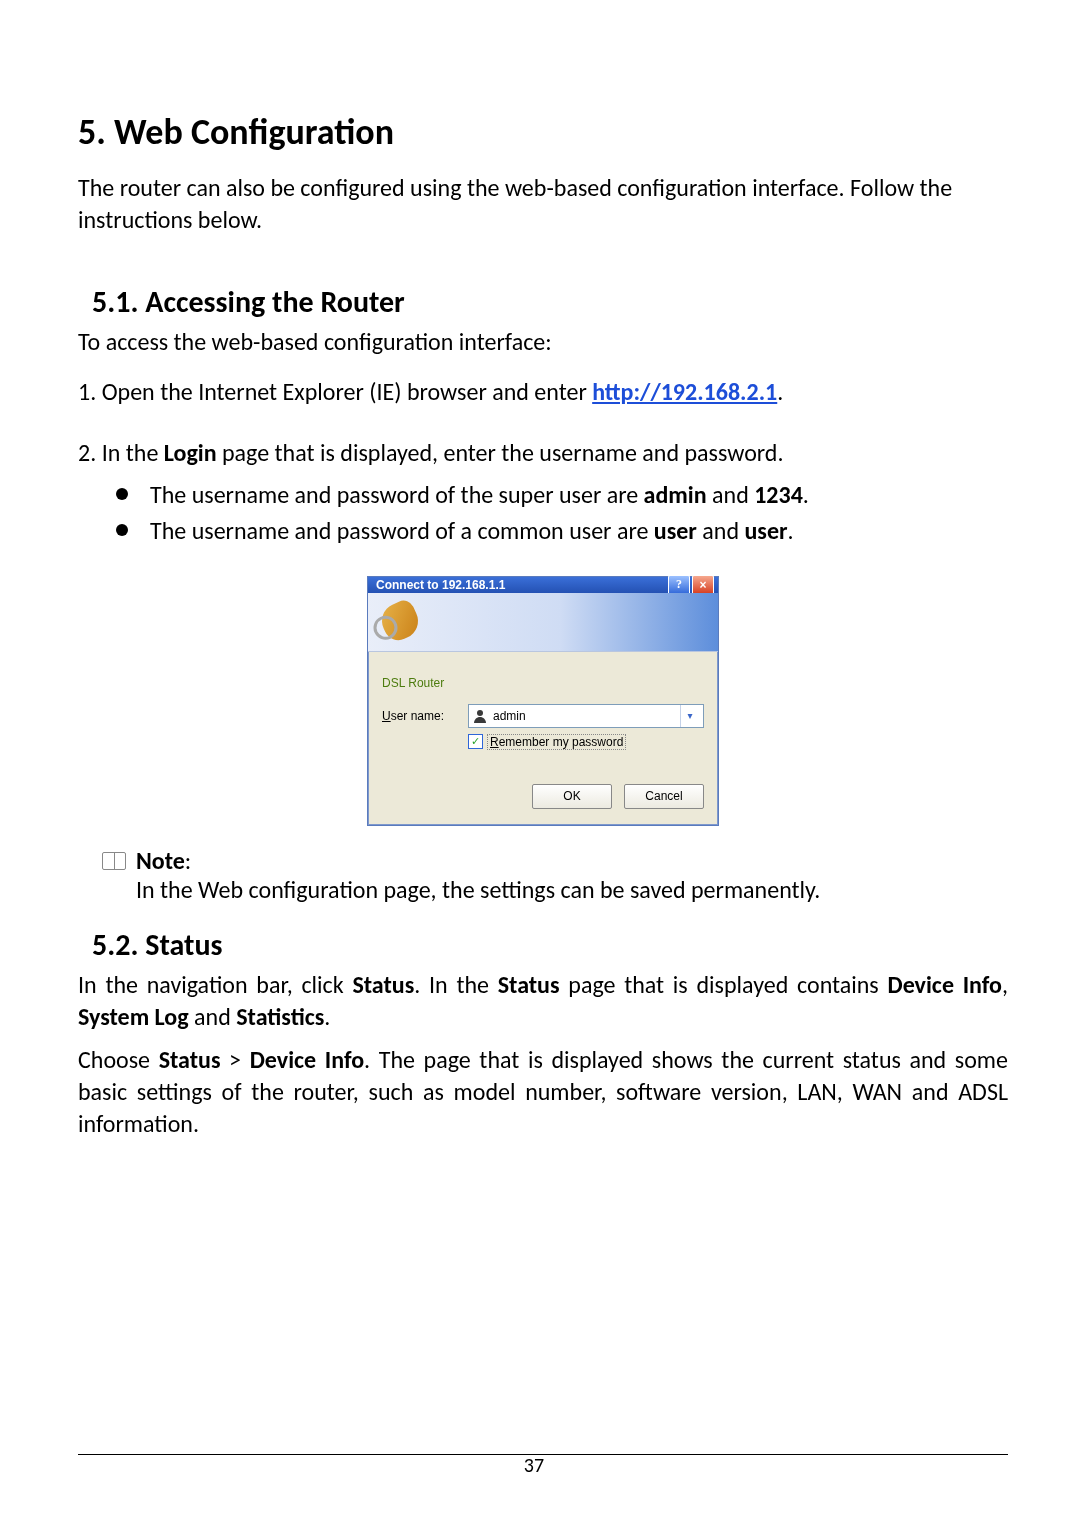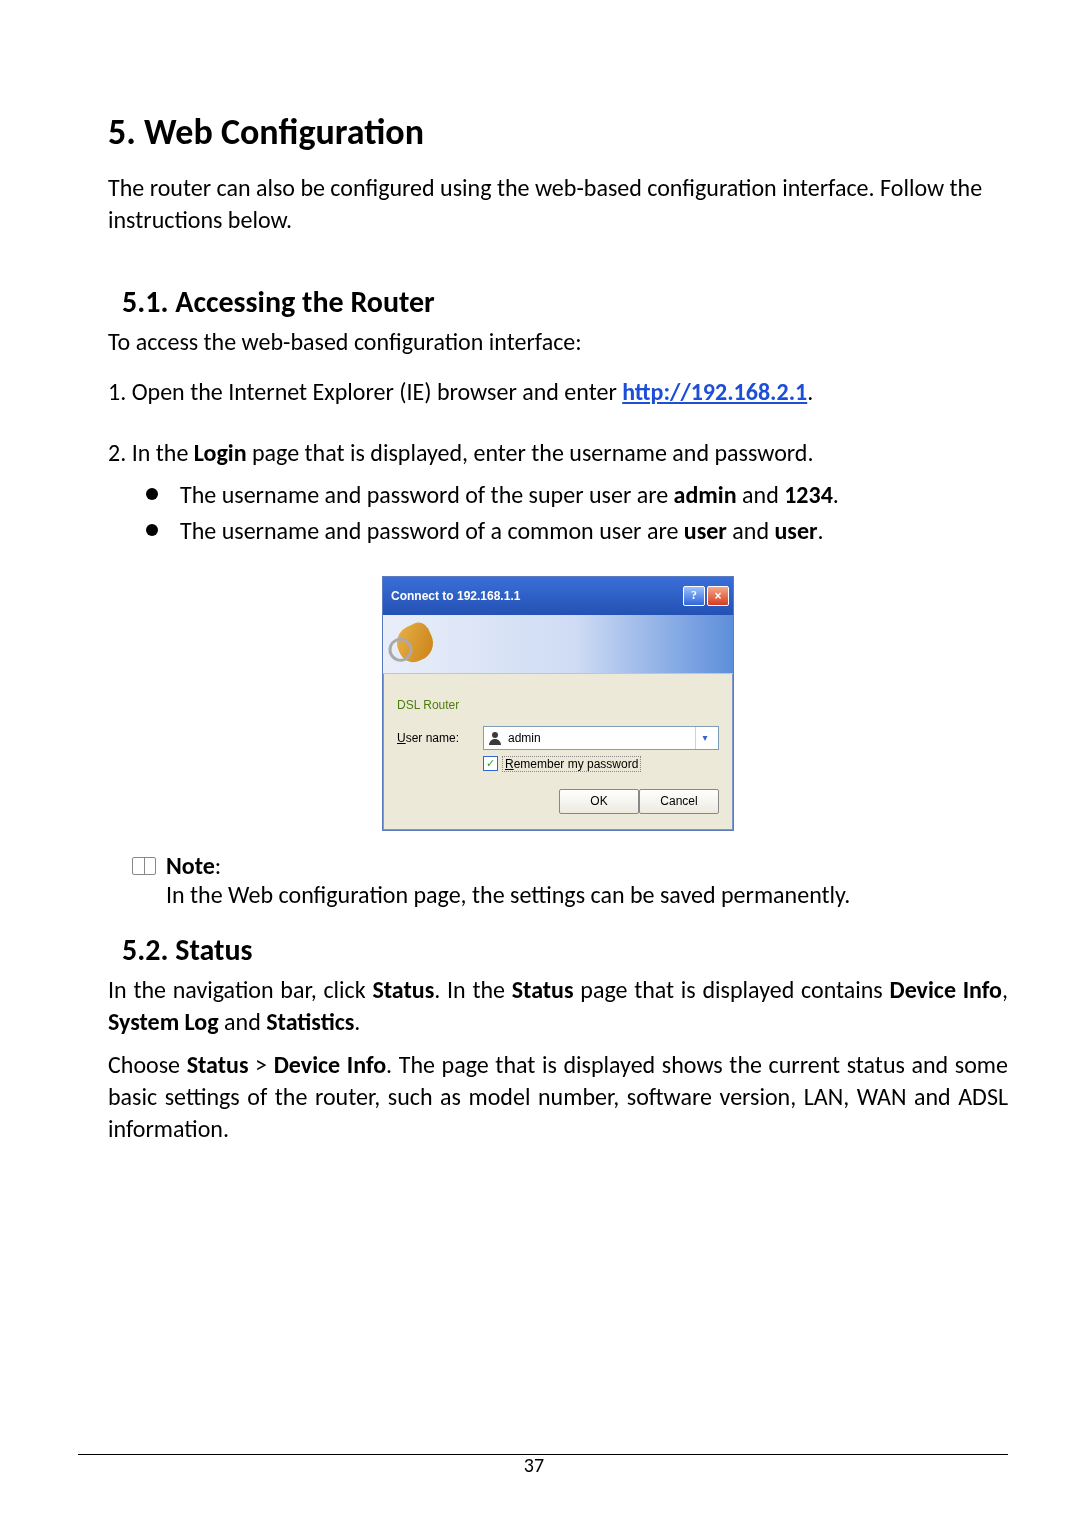--- a/index.html
+++ b/index.html
@@ -1,52 +1,52 @@
 <!DOCTYPE html>
 <html><head>
 <meta charset="utf-8">
 <style>
   html,body{margin:0;padding:0;background:#fff}
   body{font-family:Calibri,"Segoe UI",Arial,sans-serif;font-size:24px;color:#000;width:1080px;height:1527px;position:relative}
-  .page{padding:110px 72px 0 108px}
+  .page{padding:110px 72px 0 78px}
   h1{font-size:36px;font-weight:700;margin:0 0 18px 0}
   h2{font-size:30px;font-weight:700;margin:0 0 6px 14px}
   h3{font-size:26px;font-weight:700;margin:0 0 6px 0}
   p{margin:0 0 10px 0;line-height:1.35}
   .just{text-align:justify}
   a.url{color:#1d4ed8;text-decoration:underline;font-weight:700}
   ul.bul{list-style:none;margin:10px 0 16px 38px;padding:0}
   ul.bul li{position:relative;padding-left:34px;margin:4px 0;line-height:1.35}
   ul.bul li:before{content:"";position:absolute;left:0;top:9px;width:12px;height:12px;border-radius:50%;background:#000}
   .step{margin:18px 0 10px 0}
   b{font-weight:700}
   .dialog-wrap{display:flex;justify-content:center;margin:28px 0 20px 0}
   .dialog{width:350px;border:1px solid #5a7bbd;box-shadow:0 0 0 1px #7e98cc inset;font-family:Tahoma,Arial,sans-serif;font-size:12px;color:#000;background:#ece9d8}
-  .titlebar{height:38px;background:linear-gradient(#3a6fd8,#2451b3);color:#fff;font-weight:700;display:flex;align-items:center;padding:0 4px 0 8px;font-size:12px}
+  .titlebar{height:16px;background:linear-gradient(#3a6fd8,#2451b3);color:#fff;font-weight:700;display:flex;align-items:center;padding:0 4px 0 8px;font-size:12px}
   .titlebar .spacer{flex:1}
   .tbtn{width:20px;height:18px;margin-left:2px;border:1px solid #fff;border-radius:2px;display:flex;align-items:center;justify-content:center;font-weight:700}
   .tbtn.help{background:linear-gradient(#9cc1ff,#2f66d8);color:#fff;font-family:serif}
   .tbtn.close{background:linear-gradient(#f6a88e,#d53c1f);color:#fff}
   .banner{height:58px;background:linear-gradient(90deg,#e9eef9 0%,#cfdcf4 55%,#5d8edb 100%);border-bottom:1px solid #b9c6df;position:relative;overflow:hidden}
   .keys{width:36px;height:36px;position:absolute;left:14px;top:10px;background:linear-gradient(135deg,#e8b44a,#c97f16);border-radius:50% 30% 50% 40%;transform:rotate(-25deg)}
   .keys:before{content:"";position:absolute;left:-10px;top:6px;width:18px;height:18px;border:3px solid #aaa;border-radius:50%}
   .inner{padding:12px 14px 16px 14px}
   .inner .lbl{font-size:12px;color:#4d7c0f;margin:12px 0 14px 0}
   .row{display:flex;align-items:center;margin:6px 0}
   .row .flab{width:86px;font-size:12px}
   .row .flab u{text-decoration:underline}
   .field{flex:1;height:22px;border:1px solid #7e9db9;background:#fff;display:flex;align-items:center;padding:0 4px;font-size:12px;position:relative}
   .person-icon{width:14px;height:14px;margin-right:6px}
   .person-icon svg{display:block}
   .drop{width:18px;border-left:1px solid #c5d2e8;display:flex;align-items:center;justify-content:center;color:#3a66c9;font-size:10px;align-self:stretch}
   .dots{letter-spacing:2px;font-family:Arial}
   .chk{display:flex;align-items:center;margin:6px 0 0 86px;font-size:12px}
   .chkbox{width:13px;height:13px;border:1px solid #2f66d8;background:#fff;margin-right:4px;display:flex;align-items:center;justify-content:center;color:#2aa22a;font-size:11px;line-height:1}
   .chk .lbltxt{border:1px dotted #888;padding:0 2px}
-  .btns{display:flex;justify-content:flex-end;gap:0;margin-top:17px}
+  .btns{display:flex;justify-content:flex-end;gap:12px;margin-top:34px}
   .wbtn{width:78px;height:23px;border:1px solid #888;background:linear-gradient(#fff,#eceae0);font-size:12px;display:flex;align-items:center;justify-content:center;border-radius:2px}
   .note{display:flex;margin:18px 0 6px 24px}
   .note .nicon{width:22px;height:16px;border:1px solid #888;border-radius:2px;position:relative;margin:6px 10px 0 0;flex:0 0 22px}
   .note .nicon:before{content:"";position:absolute;left:50%;top:-1px;bottom:-1px;border-left:1px solid #888}
   .note .ntext{flex:1}
   .pgnum{position:absolute;left:0;right:12px;bottom:50px;text-align:center;font-size:20px}
   .ftline{position:absolute;left:78px;right:72px;bottom:72px;border-top:1px solid #000}
 </style>
 </head>
 <body>

